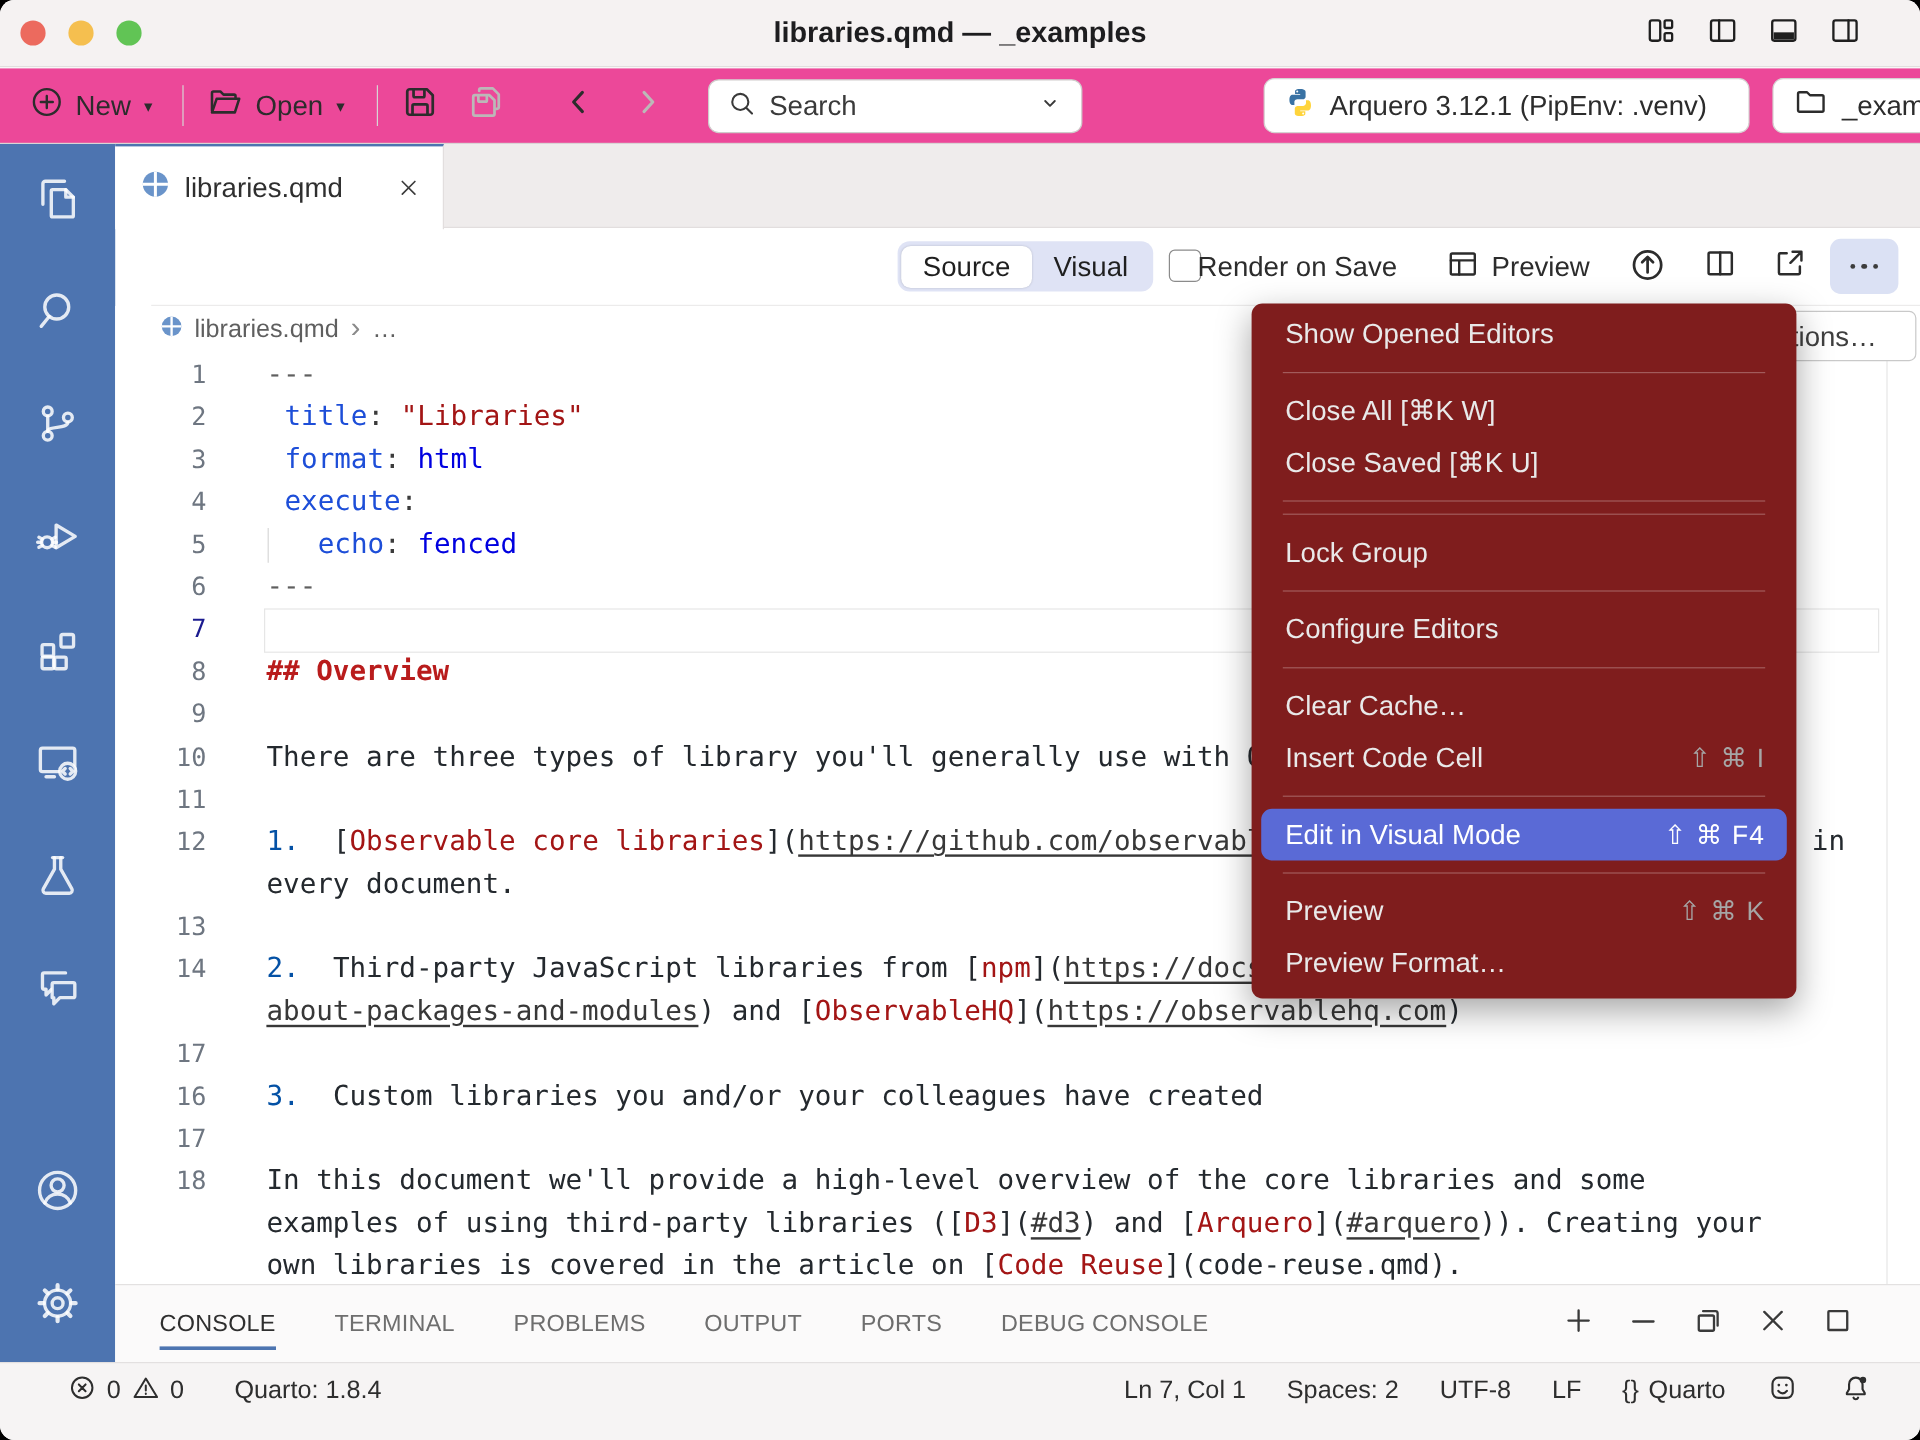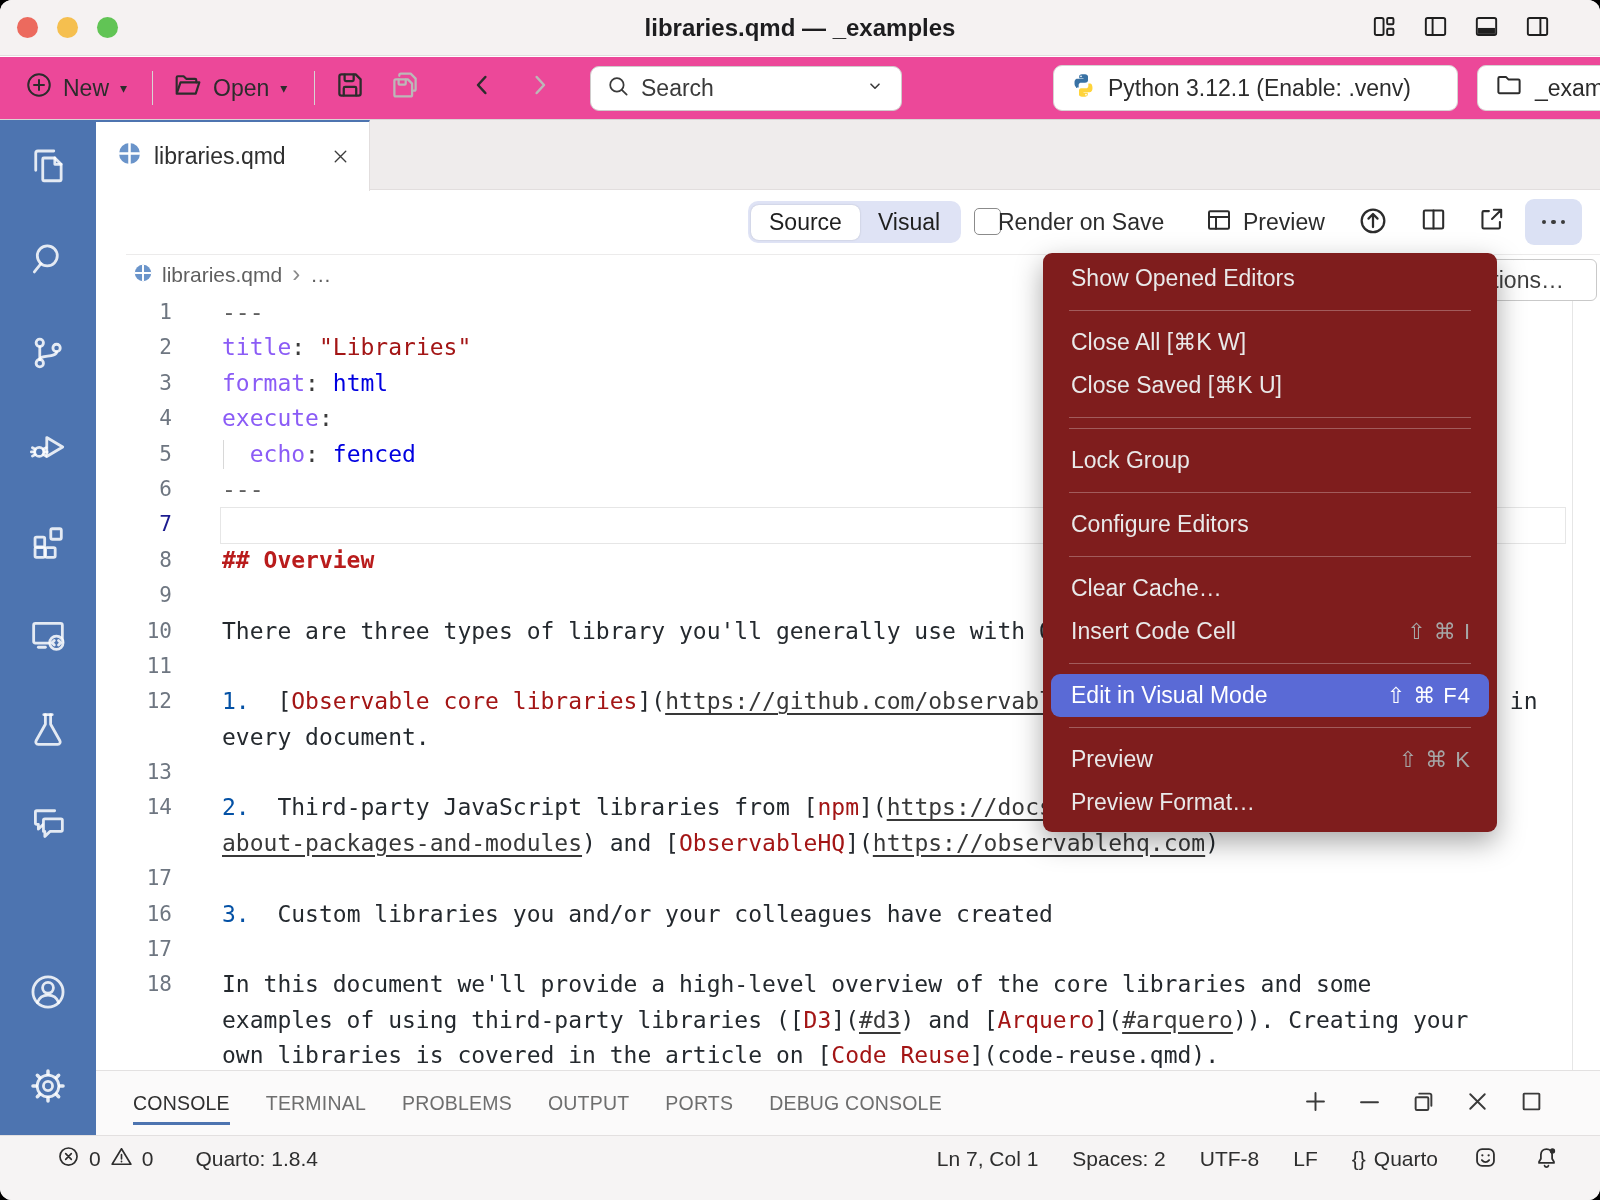--- a/index.html
+++ b/index.html
@@ -56,21 +56,21 @@
   
   .code{position:absolute;left:96px;top:295px;width:1504px;height:775px;background:#fff;font-family:"DejaVu Sans Mono",monospace;font-size:23px;overflow:hidden;}
   .code::after{content:"";position:absolute;left:1476px;top:0;bottom:0;width:1px;background:#e6e6e6;}
   .crow{position:relative;height:35.4px;line-height:35.4px;display:flex;white-space:pre;}
   .gut{width:76px;flex:0 0 76px;text-align:right;color:#6e7681;font-size:21px;}
   .gut.gcur{color:#1b1b8f;}
   .ctext{margin-left:50px;}
   .crow.current::before{content:"";position:absolute;left:124px;right:34px;top:0;bottom:-1px;border:1px solid #e6e6e6;}
   .iguide{position:absolute;left:127px;top:3px;height:29px;width:1px;background:#d8d8d8;}
   .c-punc{color:#5f5f5f;}
-  .c-key{color:#8b5cf6;}
+  .c-key{color:#1d4ed8;margin-left:15px;}
   .c-colon{color:#3b3b3b;}
   .c-str{color:#a31515;}
   .c-val{color:#0000e0;}
   .c-head{color:#b91c1c;font-weight:bold;}
   .c-txt{color:#24292e;}
   .c-lnum{color:#0451a5;}
   .c-link{color:#a31515;}
   .c-url{color:#383838;text-decoration:underline;text-underline-offset:4px;}
 
   
@@ -80,30 +80,30 @@
   .mitem.hl{background:#5a6ad6;border-radius:9px;margin:0 8px;padding:0 18px 0 20px;color:#fff;}
   .mitem.hl .mkey{color:#fff;}
   .msep{height:1px;background:rgba(255,255,255,.28);margin:10px 26px;}
 
   
   .tooltip{position:absolute;left:1391px;top:259px;width:206px;height:42px;background:#fff;border:1px solid #c9c9c9;border-radius:6px;display:flex;align-items:center;padding:0 16px;font-size:23px;color:#3f3f3f;z-index:40;white-space:nowrap;overflow:hidden;}
   .tooltip::before{content:"";position:absolute;left:124px;top:-8px;width:14px;height:14px;background:#fff;border-left:1px solid #c9c9c9;border-top:1px solid #c9c9c9;transform:rotate(45deg);}
 
   
   .panel{position:absolute;left:96px;top:1070px;width:1504px;height:65px;background:#fbfafa;border-top:1px solid #e3e1e1;display:flex;align-items:center;}
-  .ptabs{display:flex;gap:36px;padding-left:37px;align-items:center;}
+  .ptabs{display:flex;gap:49px;padding-left:37px;align-items:center;}
   .ptab{position:relative;font-size:19.5px;letter-spacing:.2px;color:#6e6e6e;padding:6px 0;}
   .ptab.on{color:#2f2f2f;}
   .ptab.on::after{content:"";position:absolute;left:0;right:0;bottom:-4px;height:3px;background:#4d74b0;}
   .pacts{margin-left:auto;display:flex;gap:25px;padding-right:54px;color:#3a3a3a;}
 
   
   .statusbar{position:absolute;left:0;top:1135px;width:1600px;height:65px;background:#f6f4f4;border-top:1px solid #e3e0e0;display:flex;align-items:flex-start;padding-top:8px;font-size:21px;color:#2e2e2e;}
   .sb-left{display:flex;align-items:center;gap:12px;margin-left:56px;height:30px;}
-  .sb-right{margin-left:auto;display:flex;gap:34px;margin-right:40px;height:30px;}
+  .sb-right{margin-left:auto;display:flex;align-items:center;gap:34px;margin-right:40px;height:30px;}
   .sb-item{display:flex;align-items:center;gap:8px;}
   .sb-gap{width:18px;}
 
   svg.ic{fill:none;stroke:currentColor;stroke-width:1.6;stroke-linecap:round;stroke-linejoin:round;}
   svg.thick{stroke-width:1.9;}
 </style>
 </head>
 <body>
 
 <div class="window">
@@ -186,21 +186,21 @@
       <span class="spacer"></span>
       <span><svg class="ic" width="24" height="24" viewBox="0 0 24 24">
             <path d="M8 10.2 12 14.2 16 10.2"></path>
           </svg></span>
     </div>
     <div class="pill-btn interp">
       <span><svg width="27" height="27" viewBox="0 0 24 24">
             <path fill="#3972a4" d="M11.9 2c-4 0-3.7 1.75-3.7 1.75V5.6h3.8v.5H6.6S4 5.8 4 9.8s2.3 3.9 2.3 3.9h1.4v-1.9s-.1-2.3 2.2-2.3h3.9s2.2.05 2.2-2.1V4.1S16.4 2 11.9 2zM9.8 3.1a.75.75 0 1 1 0 1.5.75.75 0 0 1 0-1.5z"></path>
             <path fill="#ffd43b" d="M12.1 22c4 0 3.7-1.75 3.7-1.75V18.4h-3.8v-.5h5.4s2.6.3 2.6-3.7-2.3-3.9-2.3-3.9h-1.4v1.9s.1 2.3-2.2 2.3h-3.9s-2.2-.05-2.2 2.1v3.3S7.6 22 12.1 22zm2.1-1.1a.75.75 0 1 1 0-1.5.75.75 0 0 1 0 1.5z"></path>
           </svg></span>
-      <span>Python 3.12.1 (Enable: .venv)</span>
+      <span>Arquero 3.12.1 (PipEnv: .venv)</span>
     </div>
     <div class="pill-btn project">
       <span><svg class="ic" width="30" height="30" viewBox="0 0 24 24">
             <path d="M3.5 6.5c0-.55.45-1 1-1h5l2 2h8c.55 0 1 .45 1 1v9c0 .55-.45 1-1 1h-15c-.55 0-1-.45-1-1z"></path>
           </svg></span>
       <span>_examples</span>
     </div>
   </div>
 
   <div class="activitybar">

